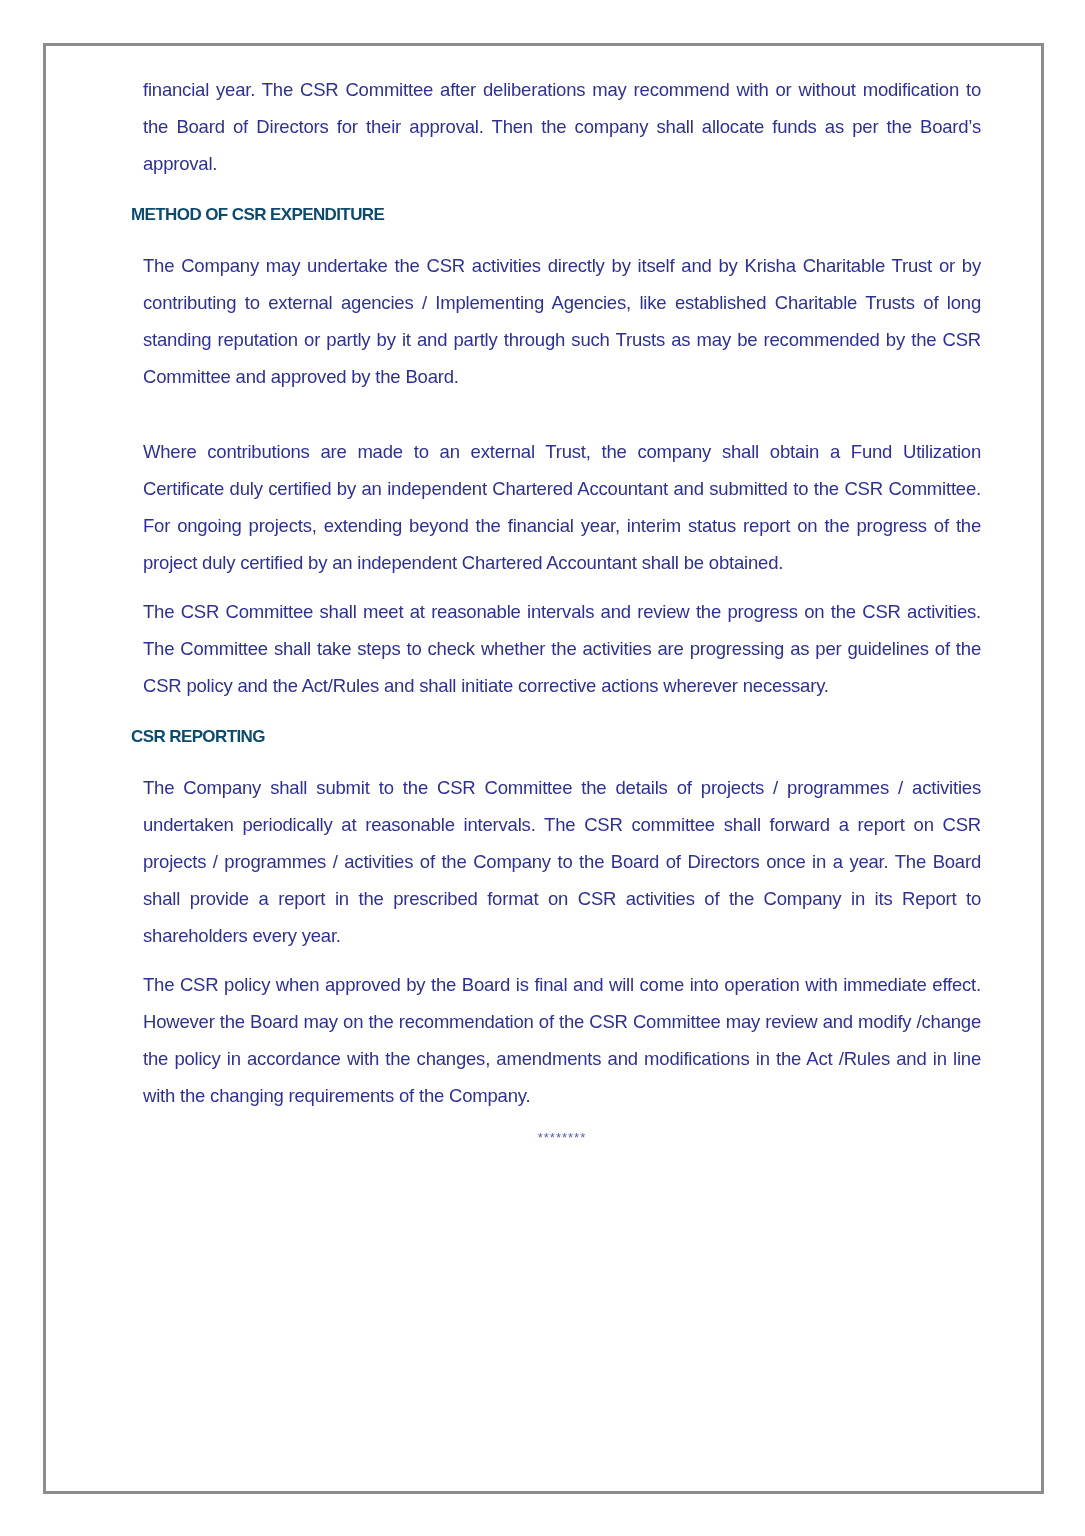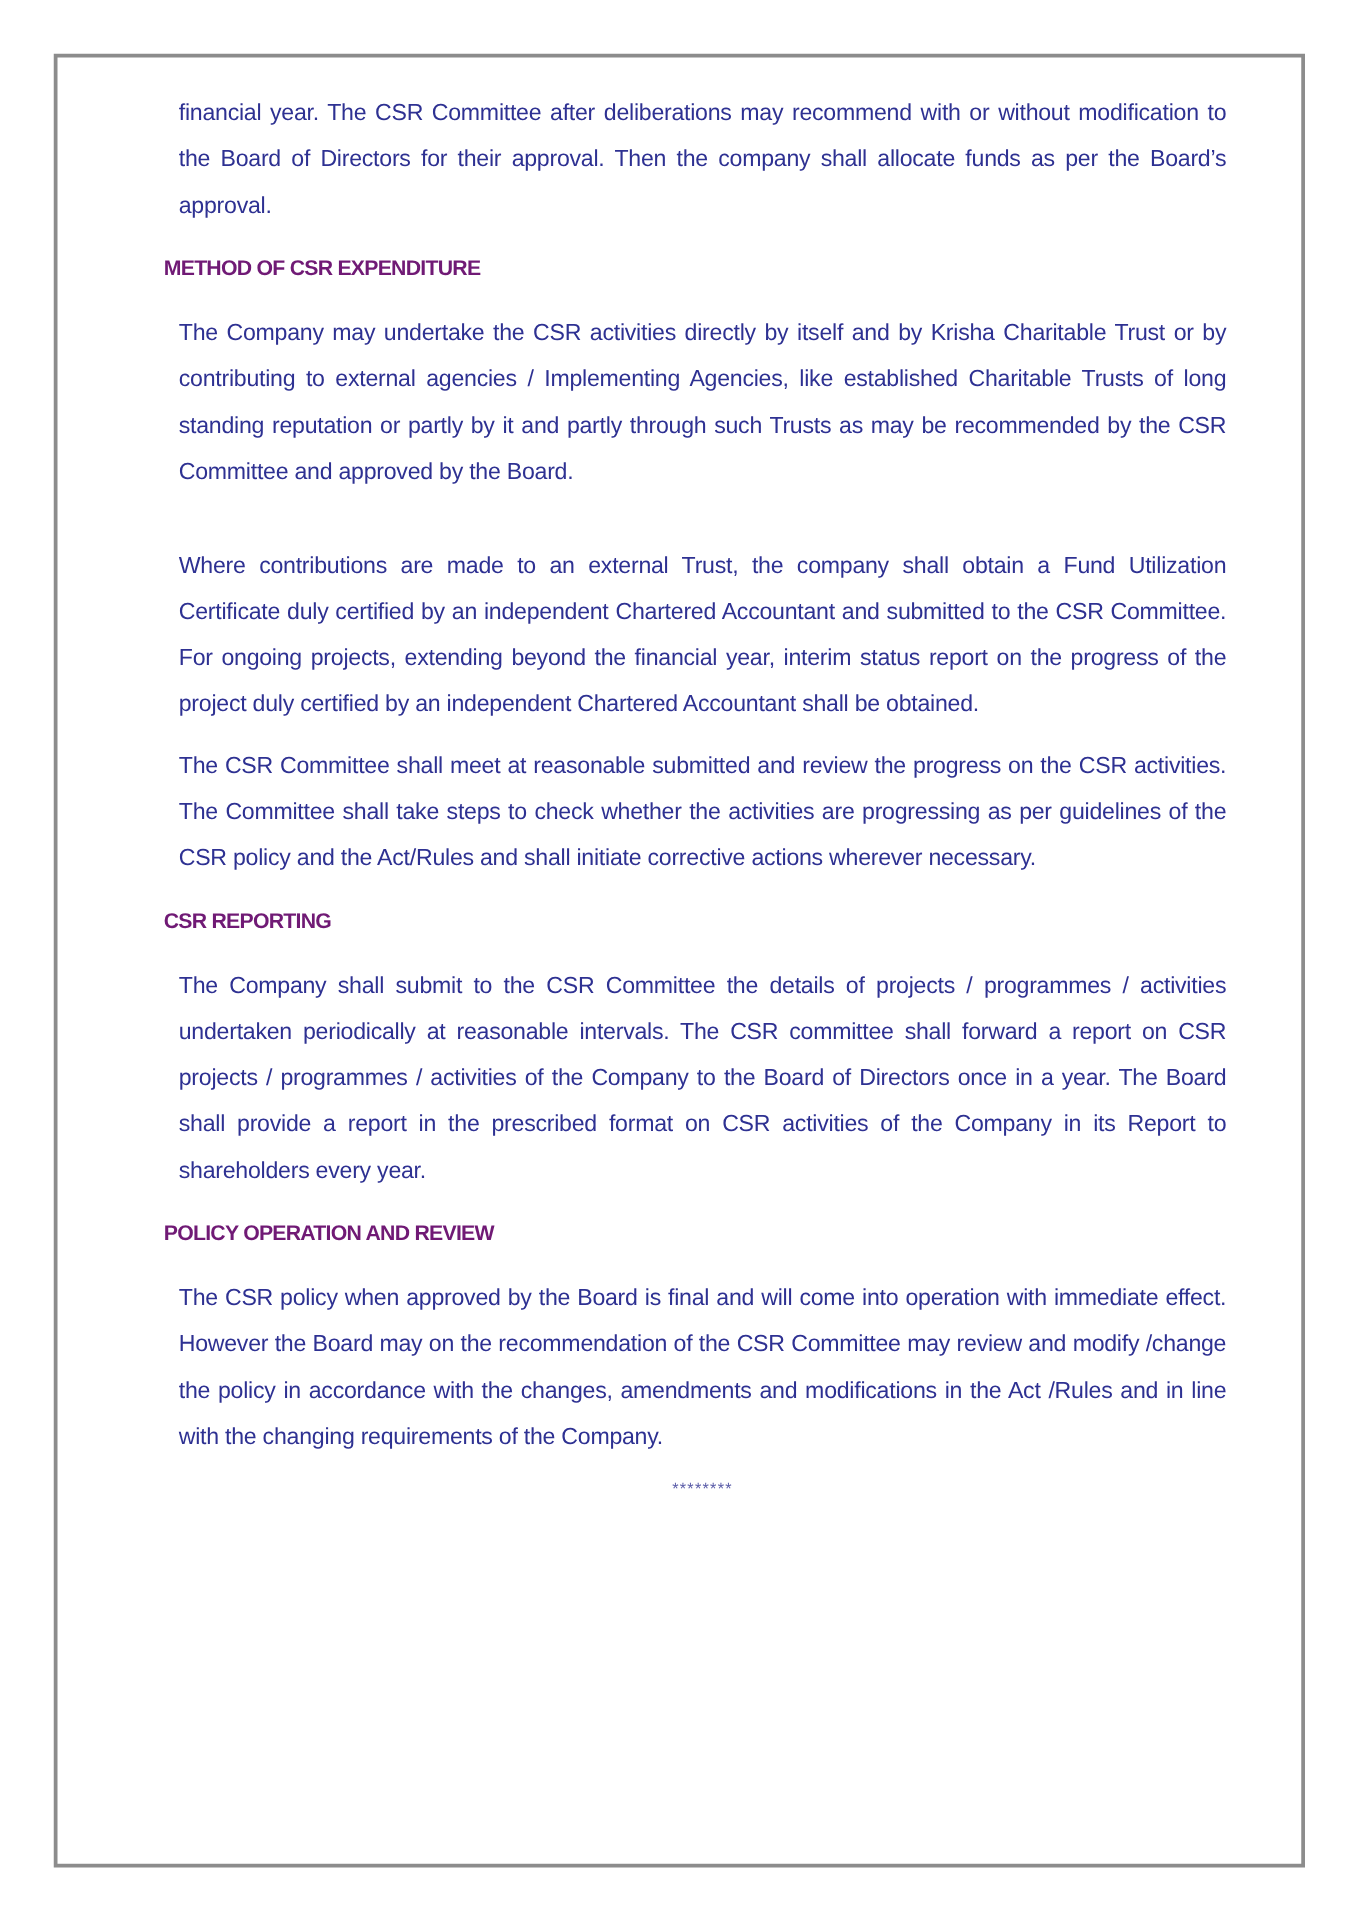--- a/index.html
+++ b/index.html
@@ -12,43 +12,42 @@
     position: absolute; left: 131px; top: 59px; width: 862px;
     color: #2e3192;
     font-family: "Liberation Sans", sans-serif;
   }
   .para {
     font-size: 18.5px; line-height: 37px; margin: 12px; text-align: justify;
     letter-spacing: -0.2px;
   }
   .heading {
     font-size: 17px; font-weight: bold; line-height: 37px; margin: 14px 0 14px 0;
-    letter-spacing: -0.6px; color: #701a75;
+    letter-spacing: -0.6px; color: #0c4a6e;
   }
   .gap { height: 14px; }
   .stars {
     text-align: center; font-size: 13px; letter-spacing: 1px; color: #5a5ca8;
     margin-top: 14px; line-height: 20px;
   }
 </style>
 </head>
 <body>
 
 <div class="page-frame"></div>
 
 <div class="content">
   <p class="para">financial year. The CSR Committee after deliberations may recommend with or without modification to the Board of Directors for their approval. Then the company shall allocate funds as per the Board’s approval.</p>
 
   <h2 class="heading">METHOD OF CSR EXPENDITURE</h2>
   <p class="para">The Company may undertake the CSR activities directly by itself and by Krisha Charitable Trust or by contributing to external agencies / Implementing Agencies, like established Charitable Trusts of long standing reputation or partly by it and partly through such Trusts as may be recommended by the CSR Committee and approved by the Board.</p>
   <div class="gap"></div>
   <p class="para">Where contributions are made to an external Trust, the company shall obtain a Fund Utilization Certificate duly certified by an independent Chartered Accountant and submitted to the CSR Committee. For ongoing projects, extending beyond the financial year, interim status report on the progress of the project duly certified by an independent Chartered Accountant shall be obtained.</p>
 
-  <p class="para">The CSR Committee shall meet at reasonable submitted and review the progress on the CSR activities. The Committee shall take steps to check whether the activities are progressing as per guidelines of the CSR policy and the Act/Rules and shall initiate corrective actions wherever necessary.</p>
+  <p class="para">The CSR Committee shall meet at reasonable intervals and review the progress on the CSR activities. The Committee shall take steps to check whether the activities are progressing as per guidelines of the CSR policy and the Act/Rules and shall initiate corrective actions wherever necessary.</p>
 
   <h2 class="heading">CSR REPORTING</h2>
   <p class="para">The Company shall submit to the CSR Committee the details of projects / programmes / activities undertaken periodically at  reasonable intervals. The CSR committee shall forward a report on CSR projects / programmes / activities of the Company to the Board of Directors once in a year. The Board shall provide a report in the prescribed format on CSR activities of the Company in its Report to shareholders every year.</p>
 
-  <h2 class="heading">POLICY OPERATION AND REVIEW</h2>
   <p class="para">The CSR policy when approved by the Board is final and will come into operation with immediate effect. However the Board may on the recommendation of the CSR Committee may review and modify /change the policy in accordance with the changes, amendments and modifications in the Act /Rules and in line with the changing requirements of the Company.</p>
 
   <div class="stars">********</div>
 </div>
 
 </body></html>

